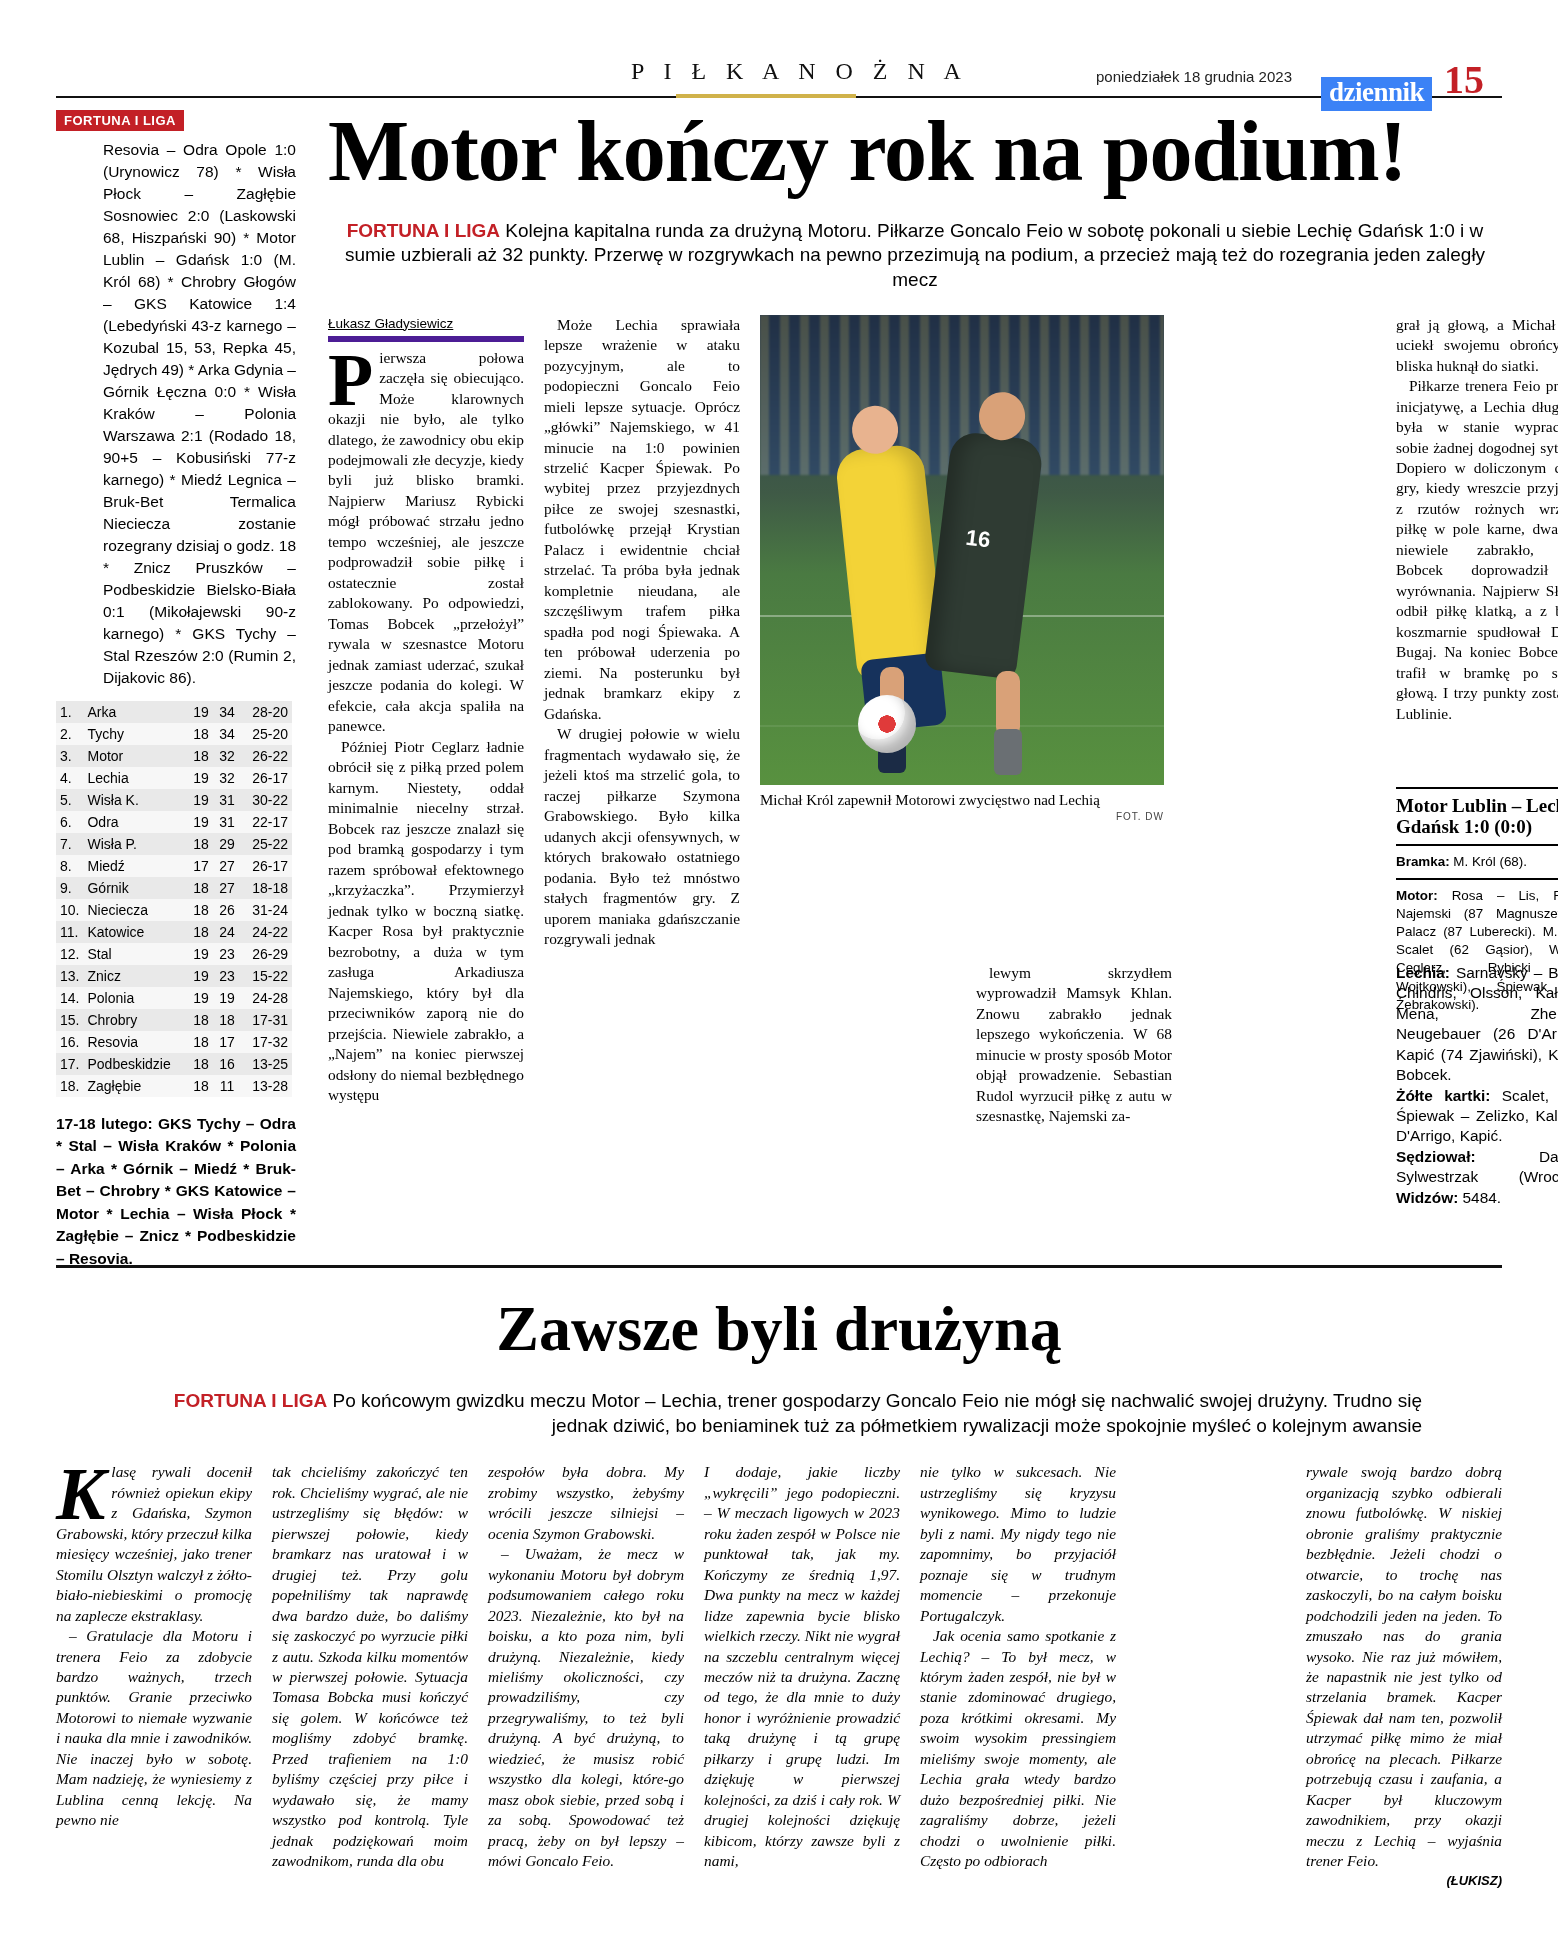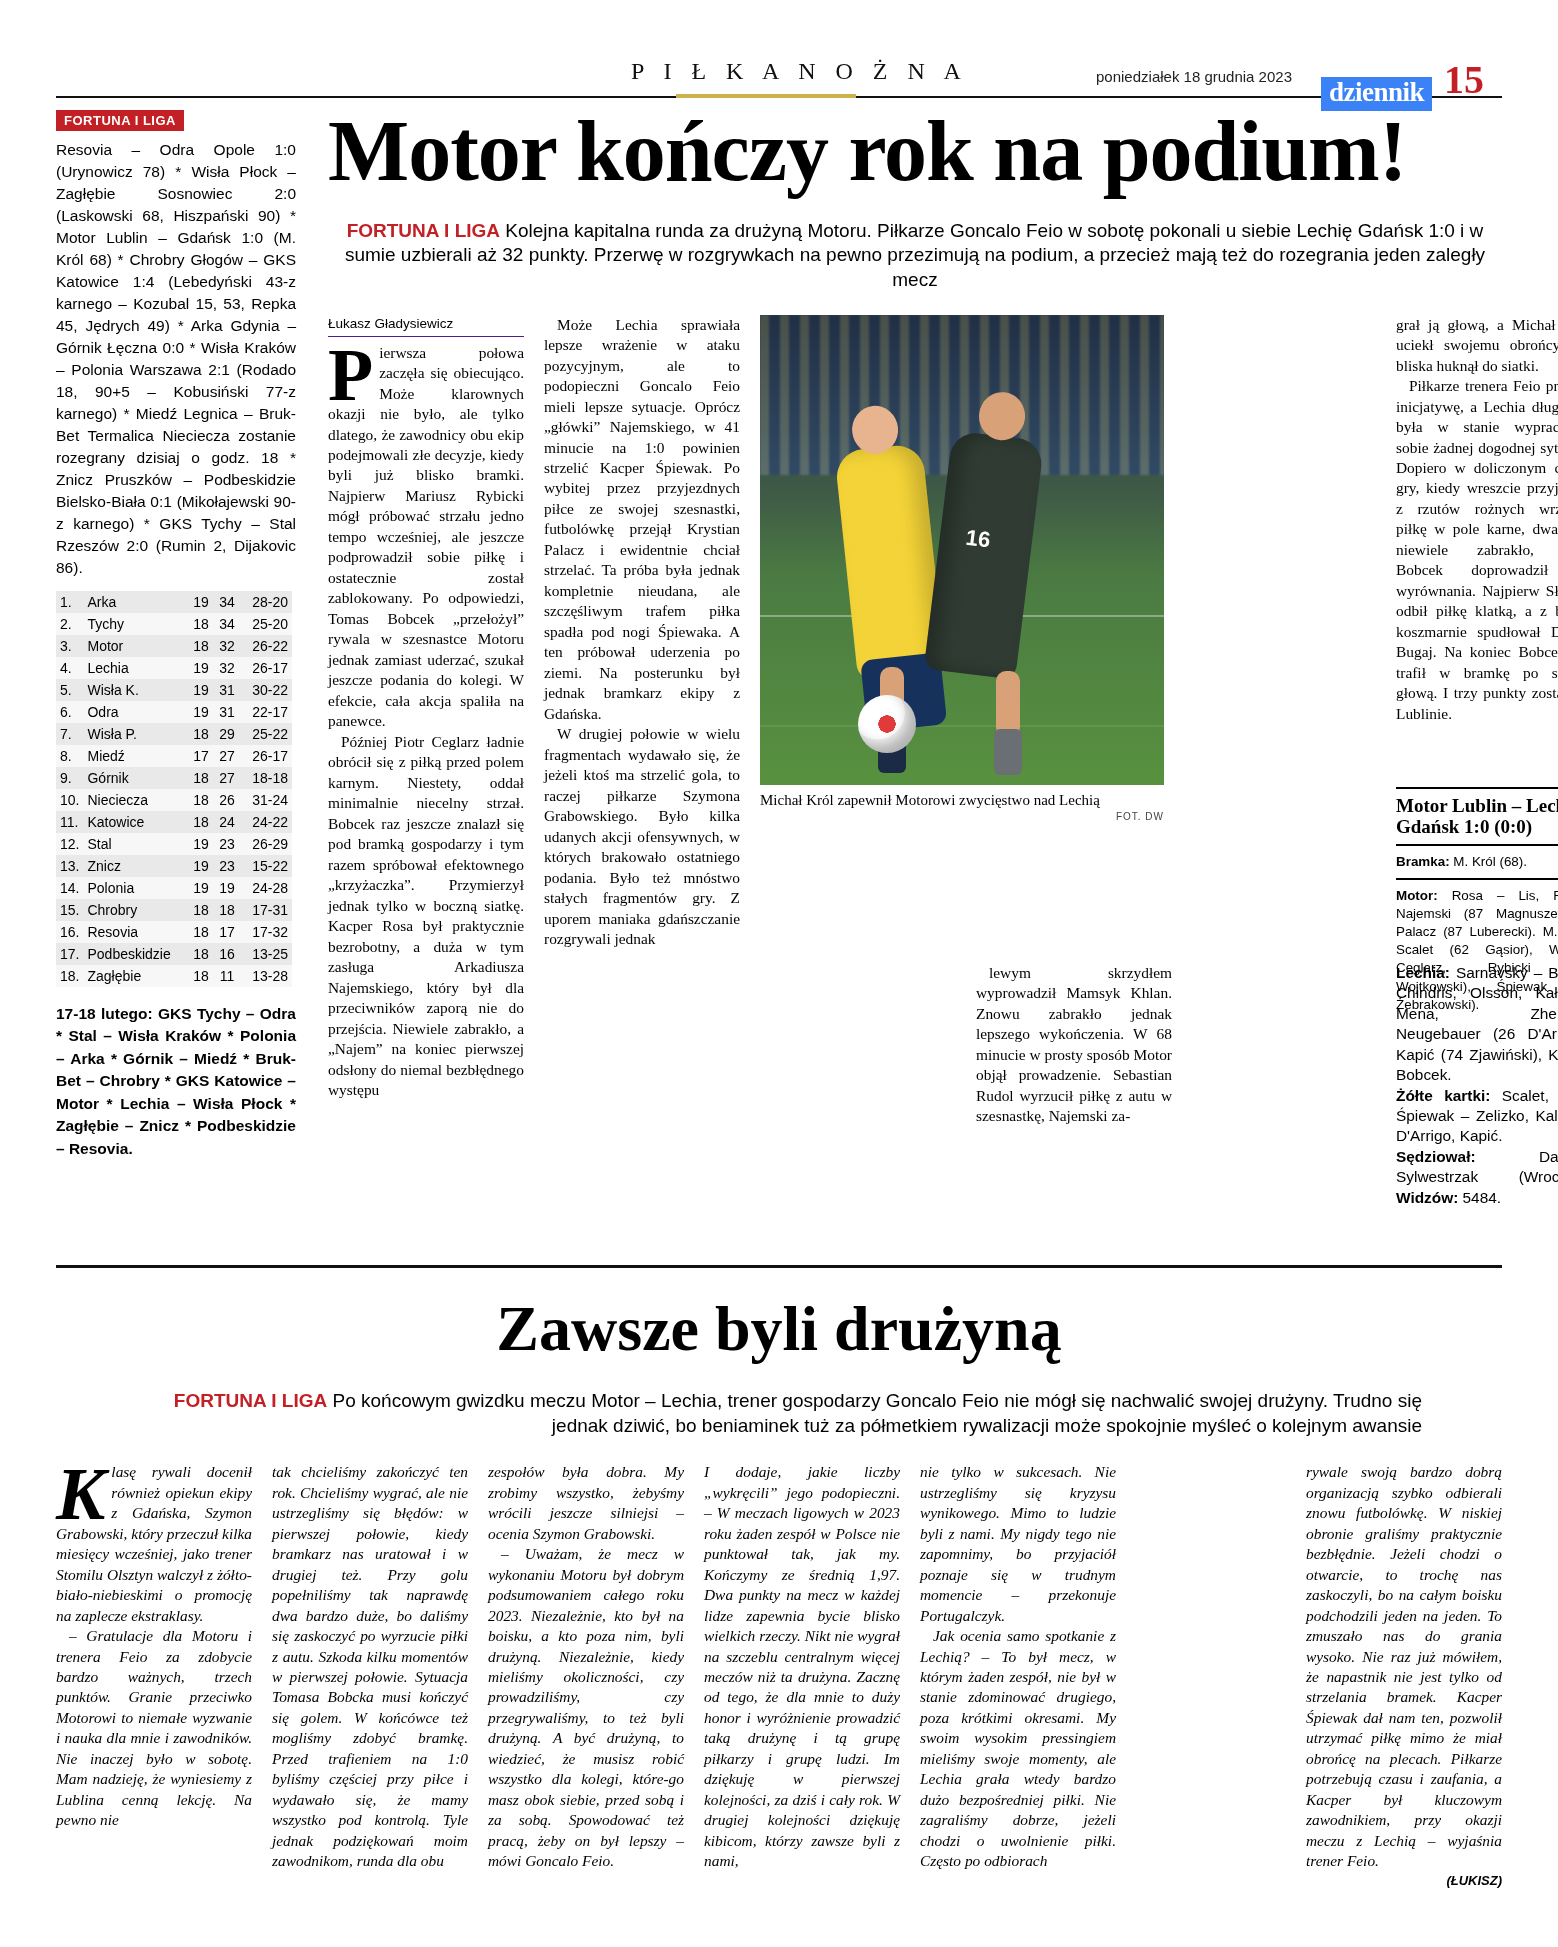--- a/index.html
+++ b/index.html
@@ -41,20 +41,21 @@
 
   
   .rail { position:absolute; left:0; top:0; width:240px; }
   .rail .tag {
     display:inline-block; background:#c32026; color:#fff; font-size:13px; font-weight:bold;
     padding:3px 8px; letter-spacing:0.5px; margin-bottom:8px;
   }
   .rail .results {
     font-size:15.5px; line-height:1.42; text-align:justify;
     font-family:"Liberation Sans", sans-serif;
+    margin-left:47px;
   }
 
   table.standings { border-collapse:collapse; width:236px; margin-top:12px; font-size:14px; }
   table.standings td { padding:3px 4px; }
   table.standings tr:nth-child(odd) { background:#e9e9e9; }
   table.standings tr:nth-child(even) { background:#f7f7f7; }
   table.standings td.pos { width:26px; }
   table.standings td.team { }
   table.standings td.num { text-align:center; width:26px; }
   table.standings td.gd { text-align:right; width:52px; }
@@ -74,21 +75,21 @@
     margin-top:26px; font-size:19px; line-height:1.30; text-align:center;
     padding:0 8px;
   }
   .lead .kicker { color:#c32026; font-weight:bold; }
 
   .cols { position:relative; margin-top:22px; height:640px; }
   .col { position:absolute; top:0; width:196px; font-size:15.4px; line-height:1.33; text-align:justify;
          font-family:"Liberation Serif", serif; }
   .col p { margin:0; text-indent:13px; }
   .col p.first { text-indent:0; }
-  .byline { font-family:"Liberation Sans", sans-serif; font-size:13.5px; margin:0 0 6px 0; border-bottom:1px solid #4c1d95; padding-bottom:3px;}
+  .byline { font-family:"Liberation Sans", sans-serif; font-size:13.5px; margin:0 0 6px 0; border-bottom:6px solid #4c1d95; padding-bottom:3px;text-decoration:underline;}
   .dropcap::first-letter {
     float:left; font-family:"Liberation Serif", serif; font-size:74px; line-height:0.76;
     font-weight:bold; padding:4px 6px 0 0;
   }
   #c1 { left:0; }
   #c2 { left:216px; }
   #c4 { left:852px; width:196px; }
   #c5 { left:1068px; width:196px; }
 
   .photo-wrap { position:absolute; left:432px; top:0; width:404px; }

